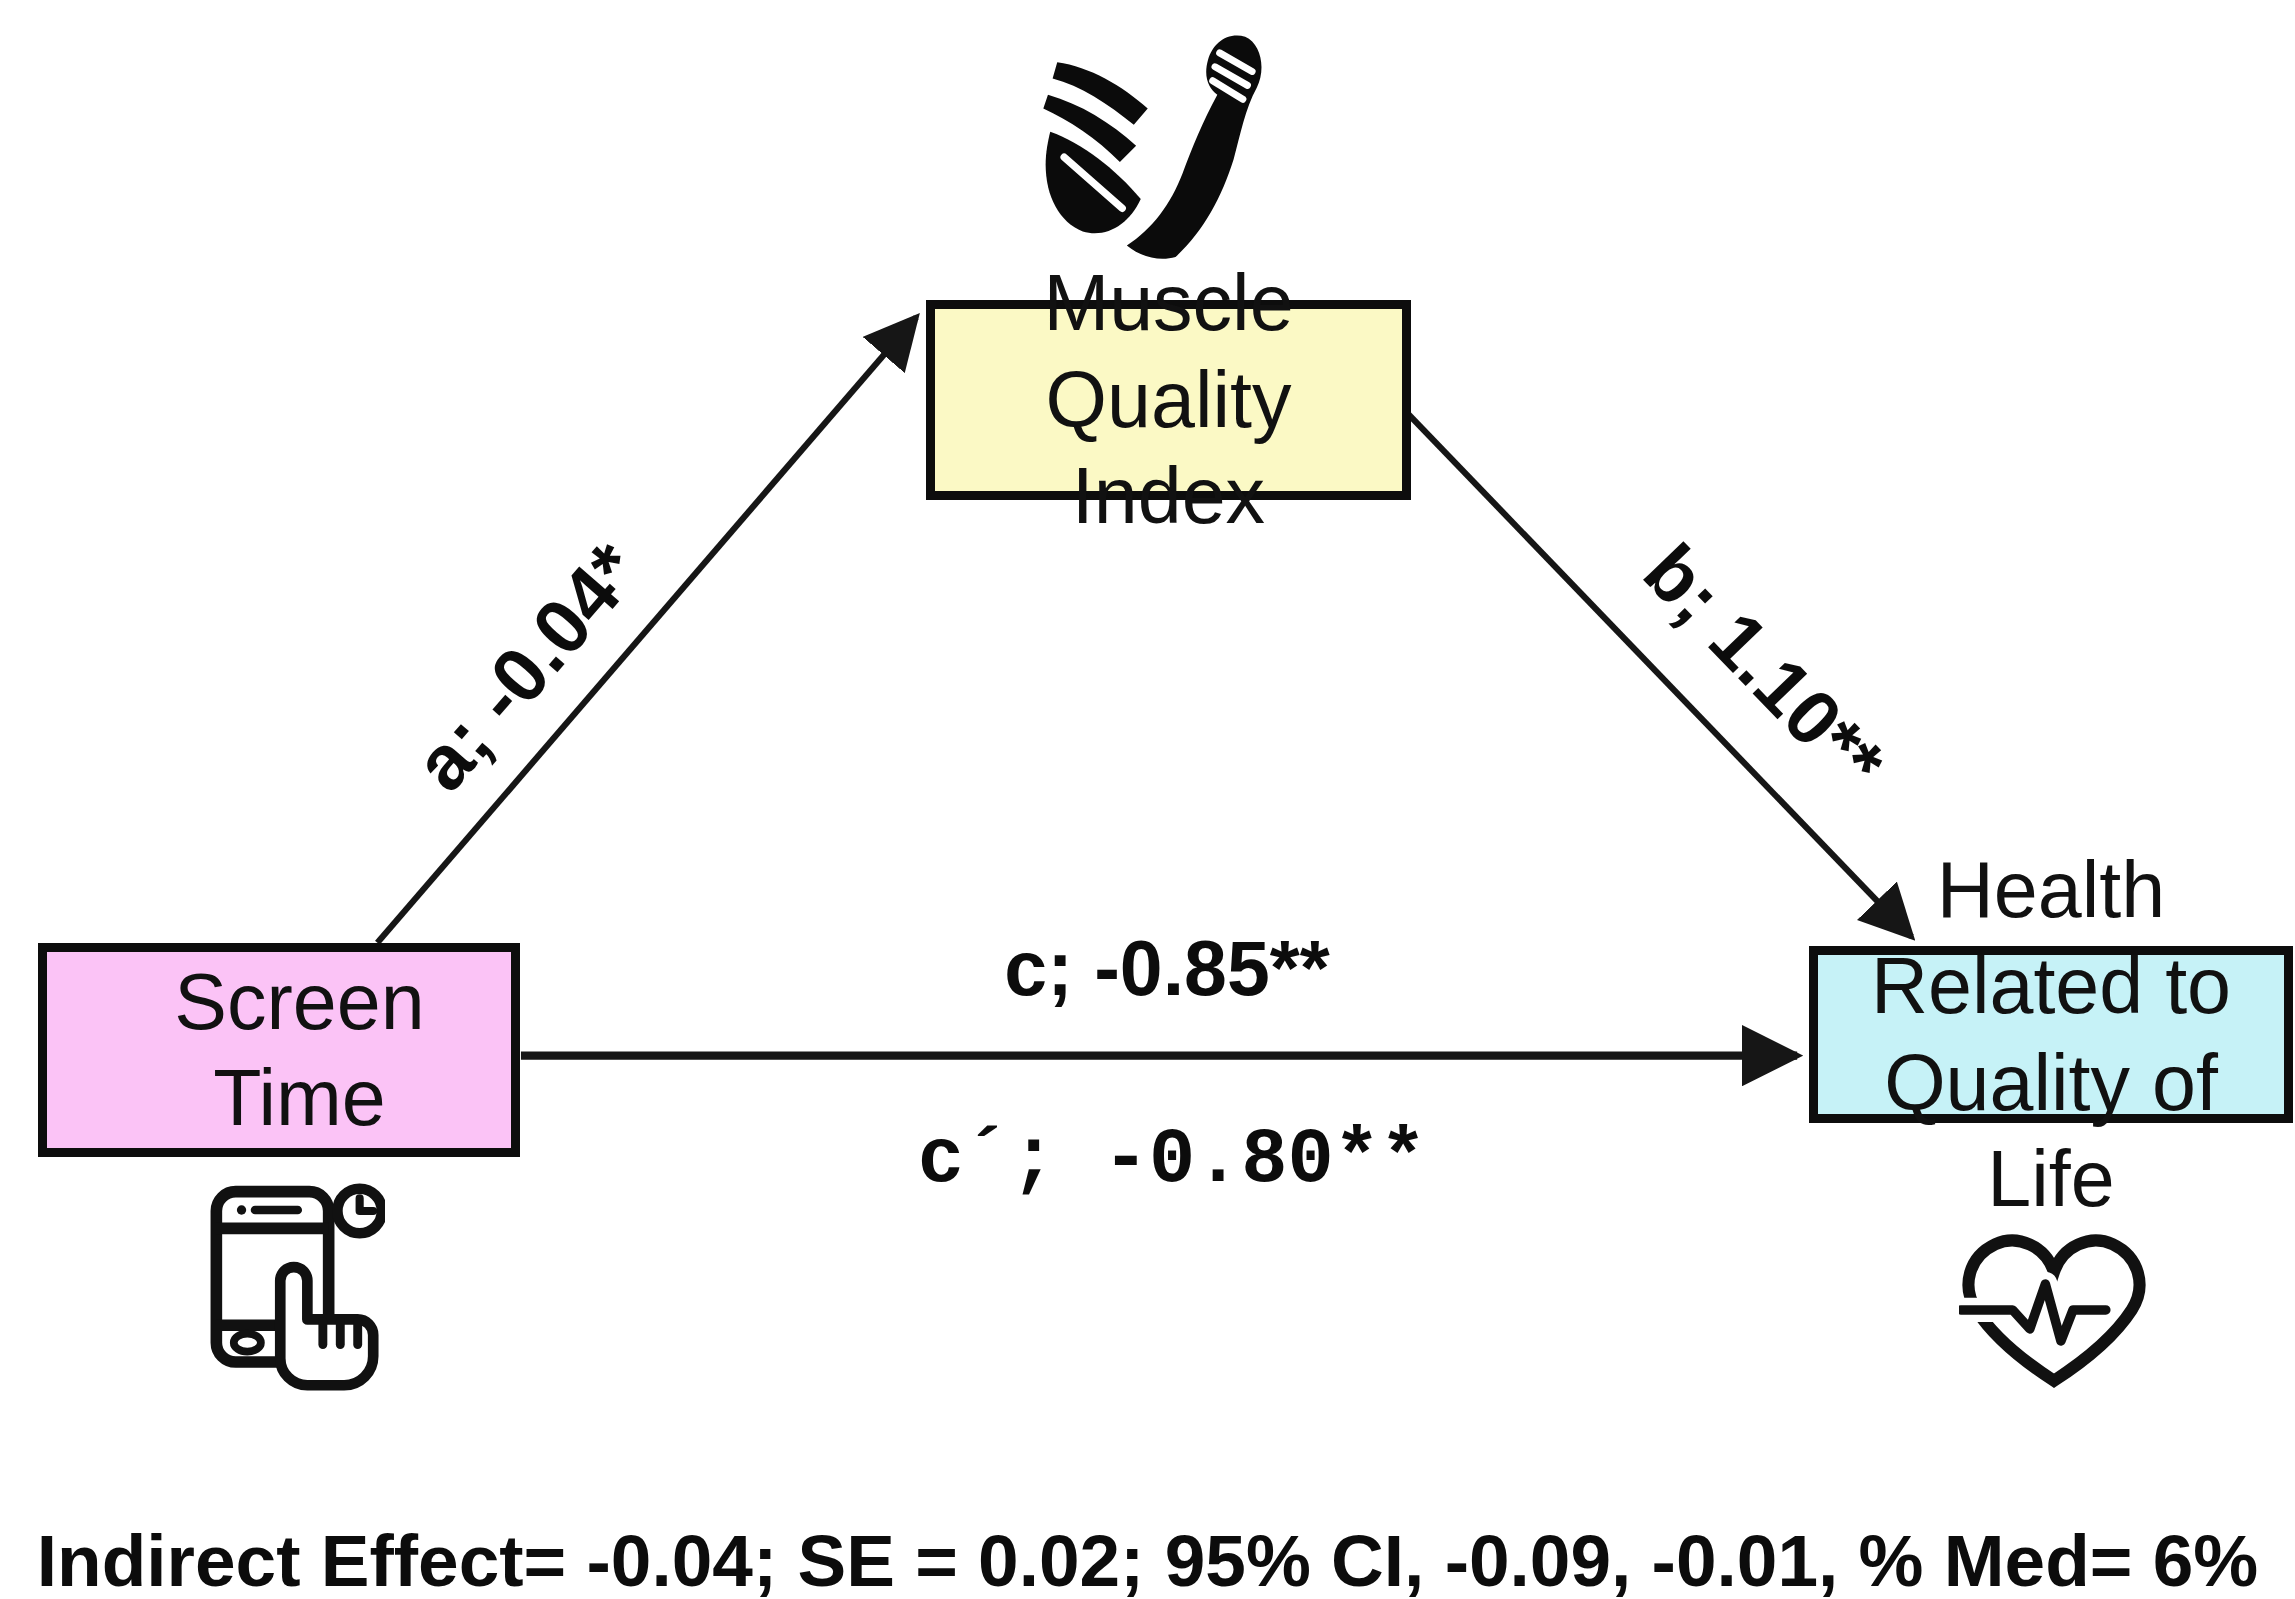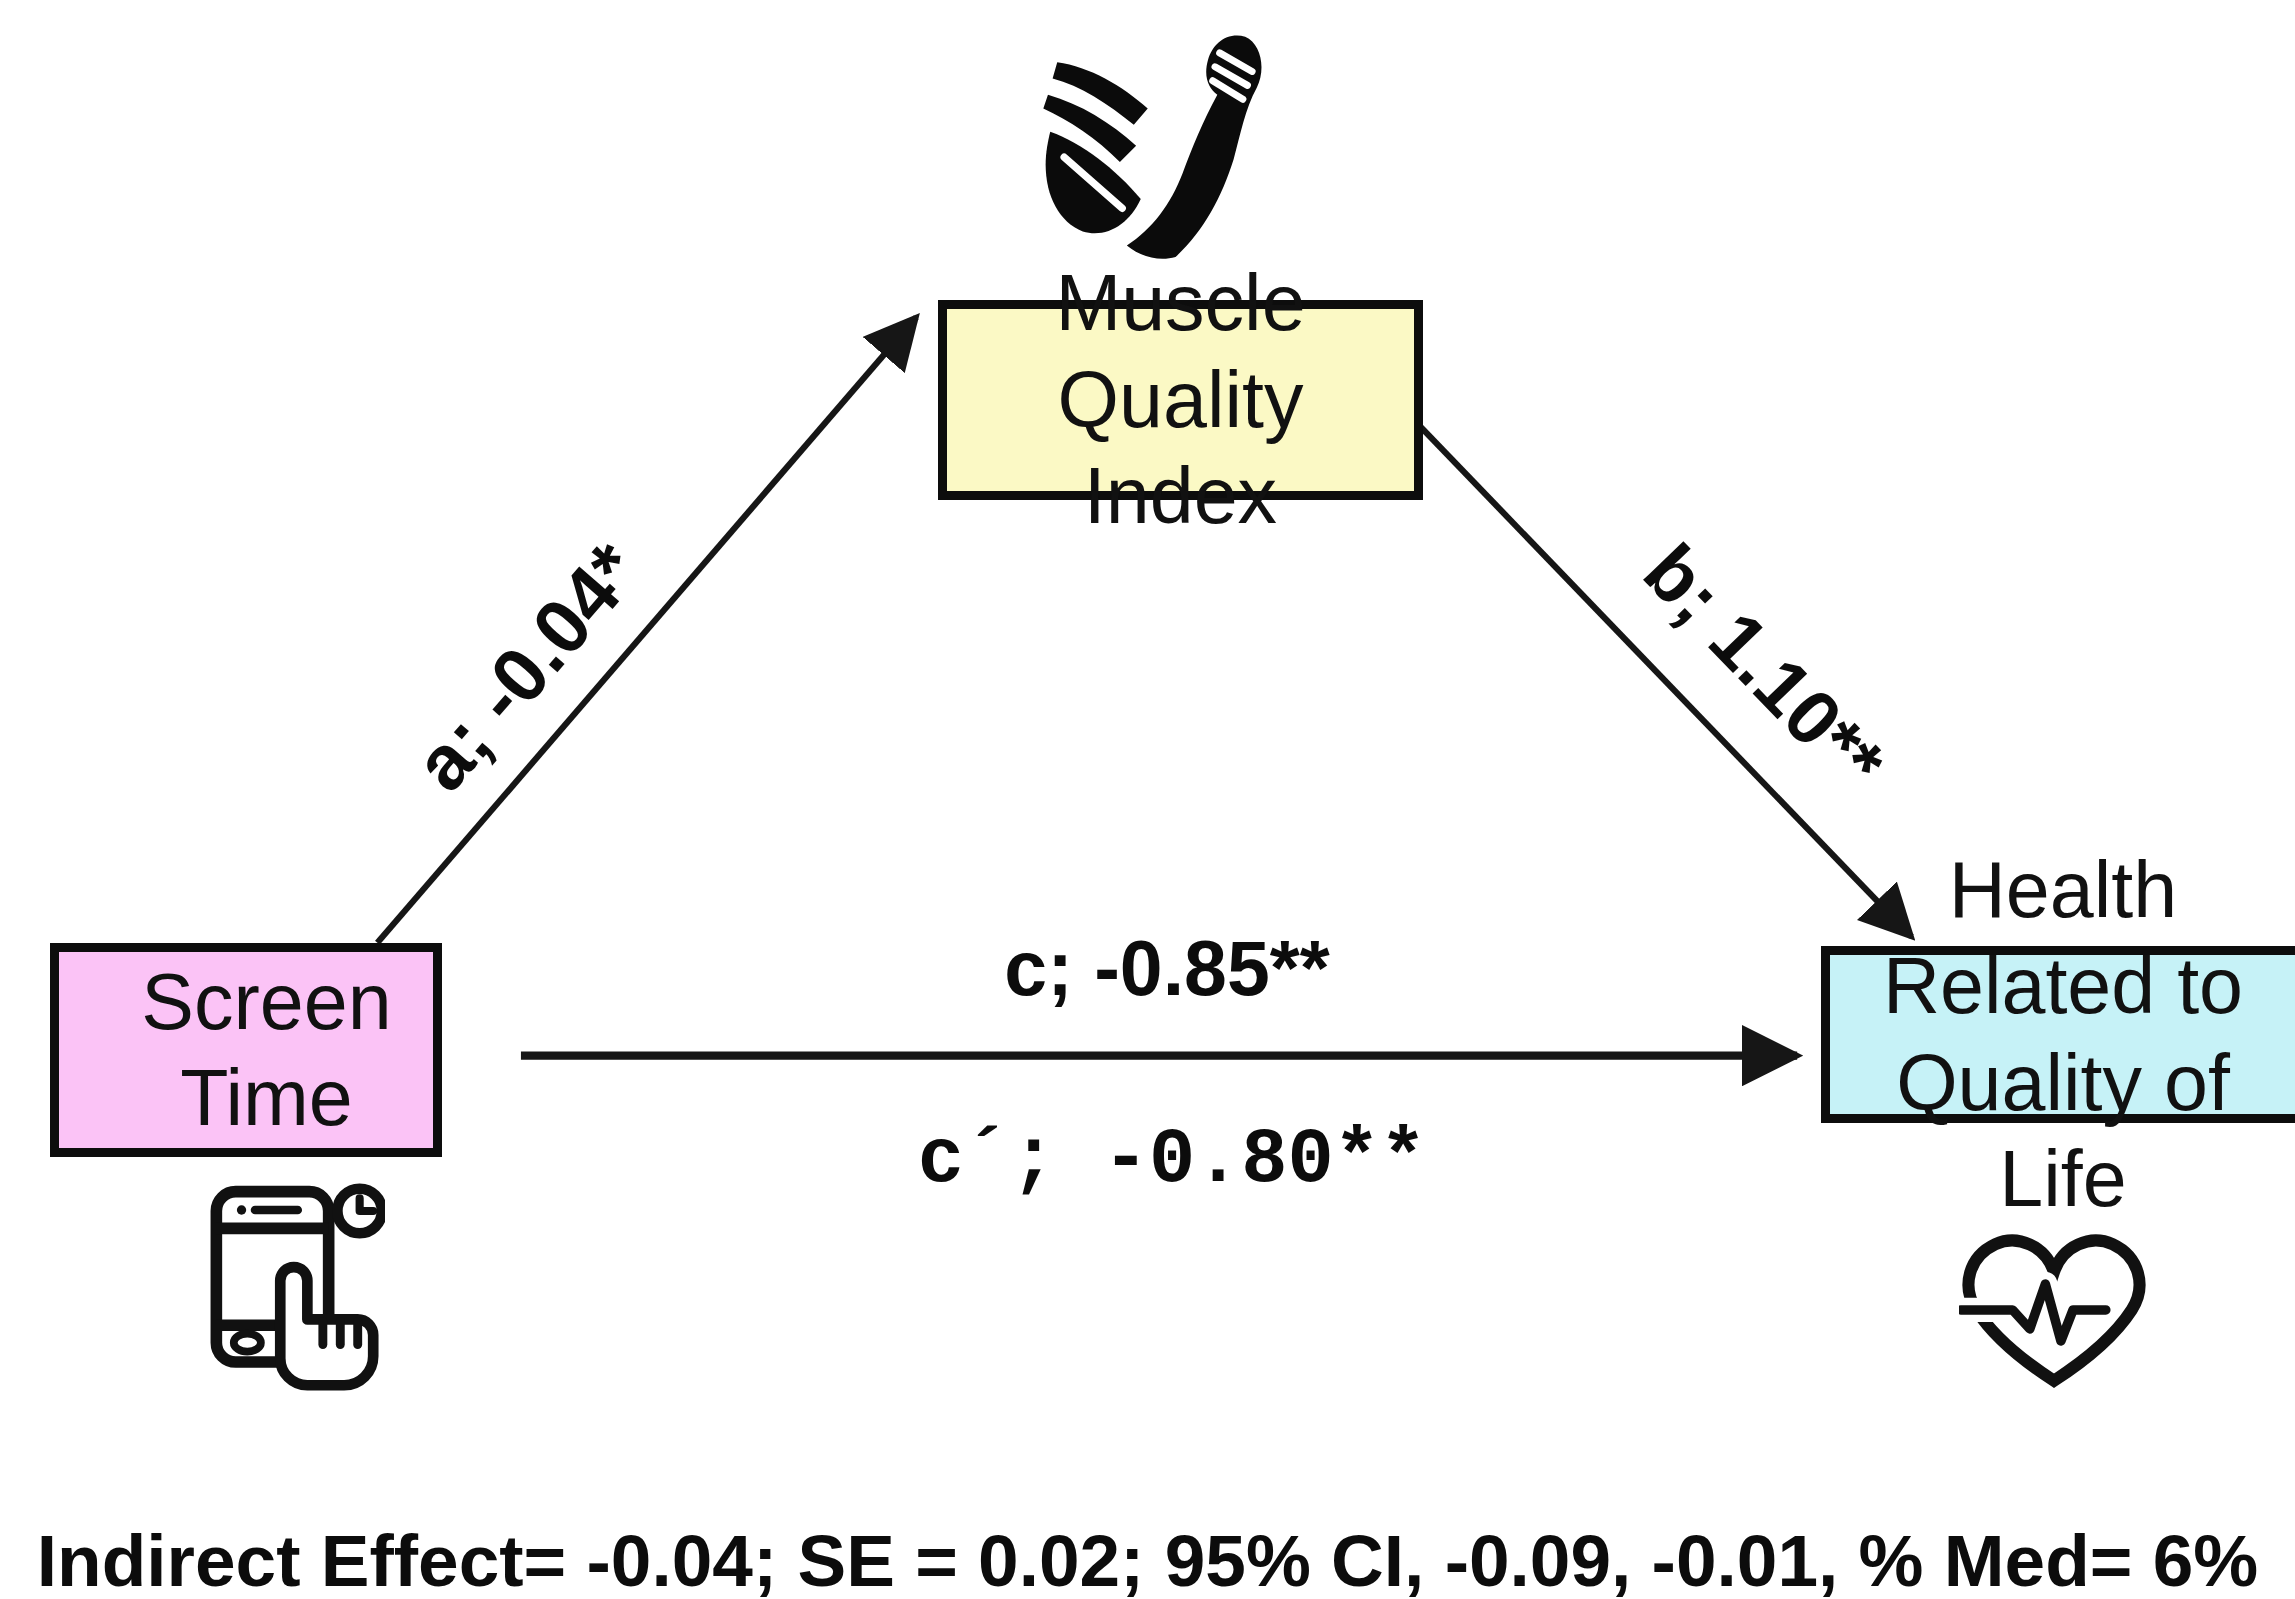--- a/index.html
+++ b/index.html
@@ -4,24 +4,24 @@
 <style>
   html,body { margin:0; padding:0; background:#ffffff; }
   .canvas {
     position:relative; width:2295px; height:1600px; background:#ffffff;
     font-family:"Liberation Sans","DejaVu Sans",sans-serif; overflow:hidden;
   }
   .layer { position:absolute; left:0; top:0; }
   .node {
     position:absolute; border:9.2px solid #0d0d0d; box-sizing:border-box;
     display:flex; align-items:center; justify-content:center; text-align:center;
-    font-size:79px; line-height:1.22; color:#111111;margin-left:12px;
+    font-size:79px; line-height:1.22; color:#111111;
   }
   .node-mediator  { left:926px; top:300px;  width:485px; height:200px; background:#FBF9C5; }
-  .node-predictor { left:38px;   top:943px; width:392px; height:214px; background:#FBC3F6;padding-left:41px; }
+  .node-predictor { left:38px;   top:943px; width:482px; height:214px; background:#FBC3F6;padding-left:41px; }
   .node-outcome   { left:1809px; top:946px; width:484px; height:177px; background:#C6F2F7; }
   .node-mediator span, .node-outcome span { display:block; width:390px; }
   .plabel {
     position:absolute; font-weight:bold; font-size:77px; color:#0c0c0c;
     white-space:nowrap; transform:translate(-50%,-50%);
   }
   .plabel-a { left:527px; top:667px; transform:translate(-50%,-50%) rotate(-49deg); }
   .plabel-b { left:1764px; top:667px; transform:translate(-50%,-50%) rotate(46deg); }
   .plabel-c  { left:1167px; top:968px; }
   .plabel-cp { left:1172px; top:1160px;font-family:Liberation Mono, monospace; }

